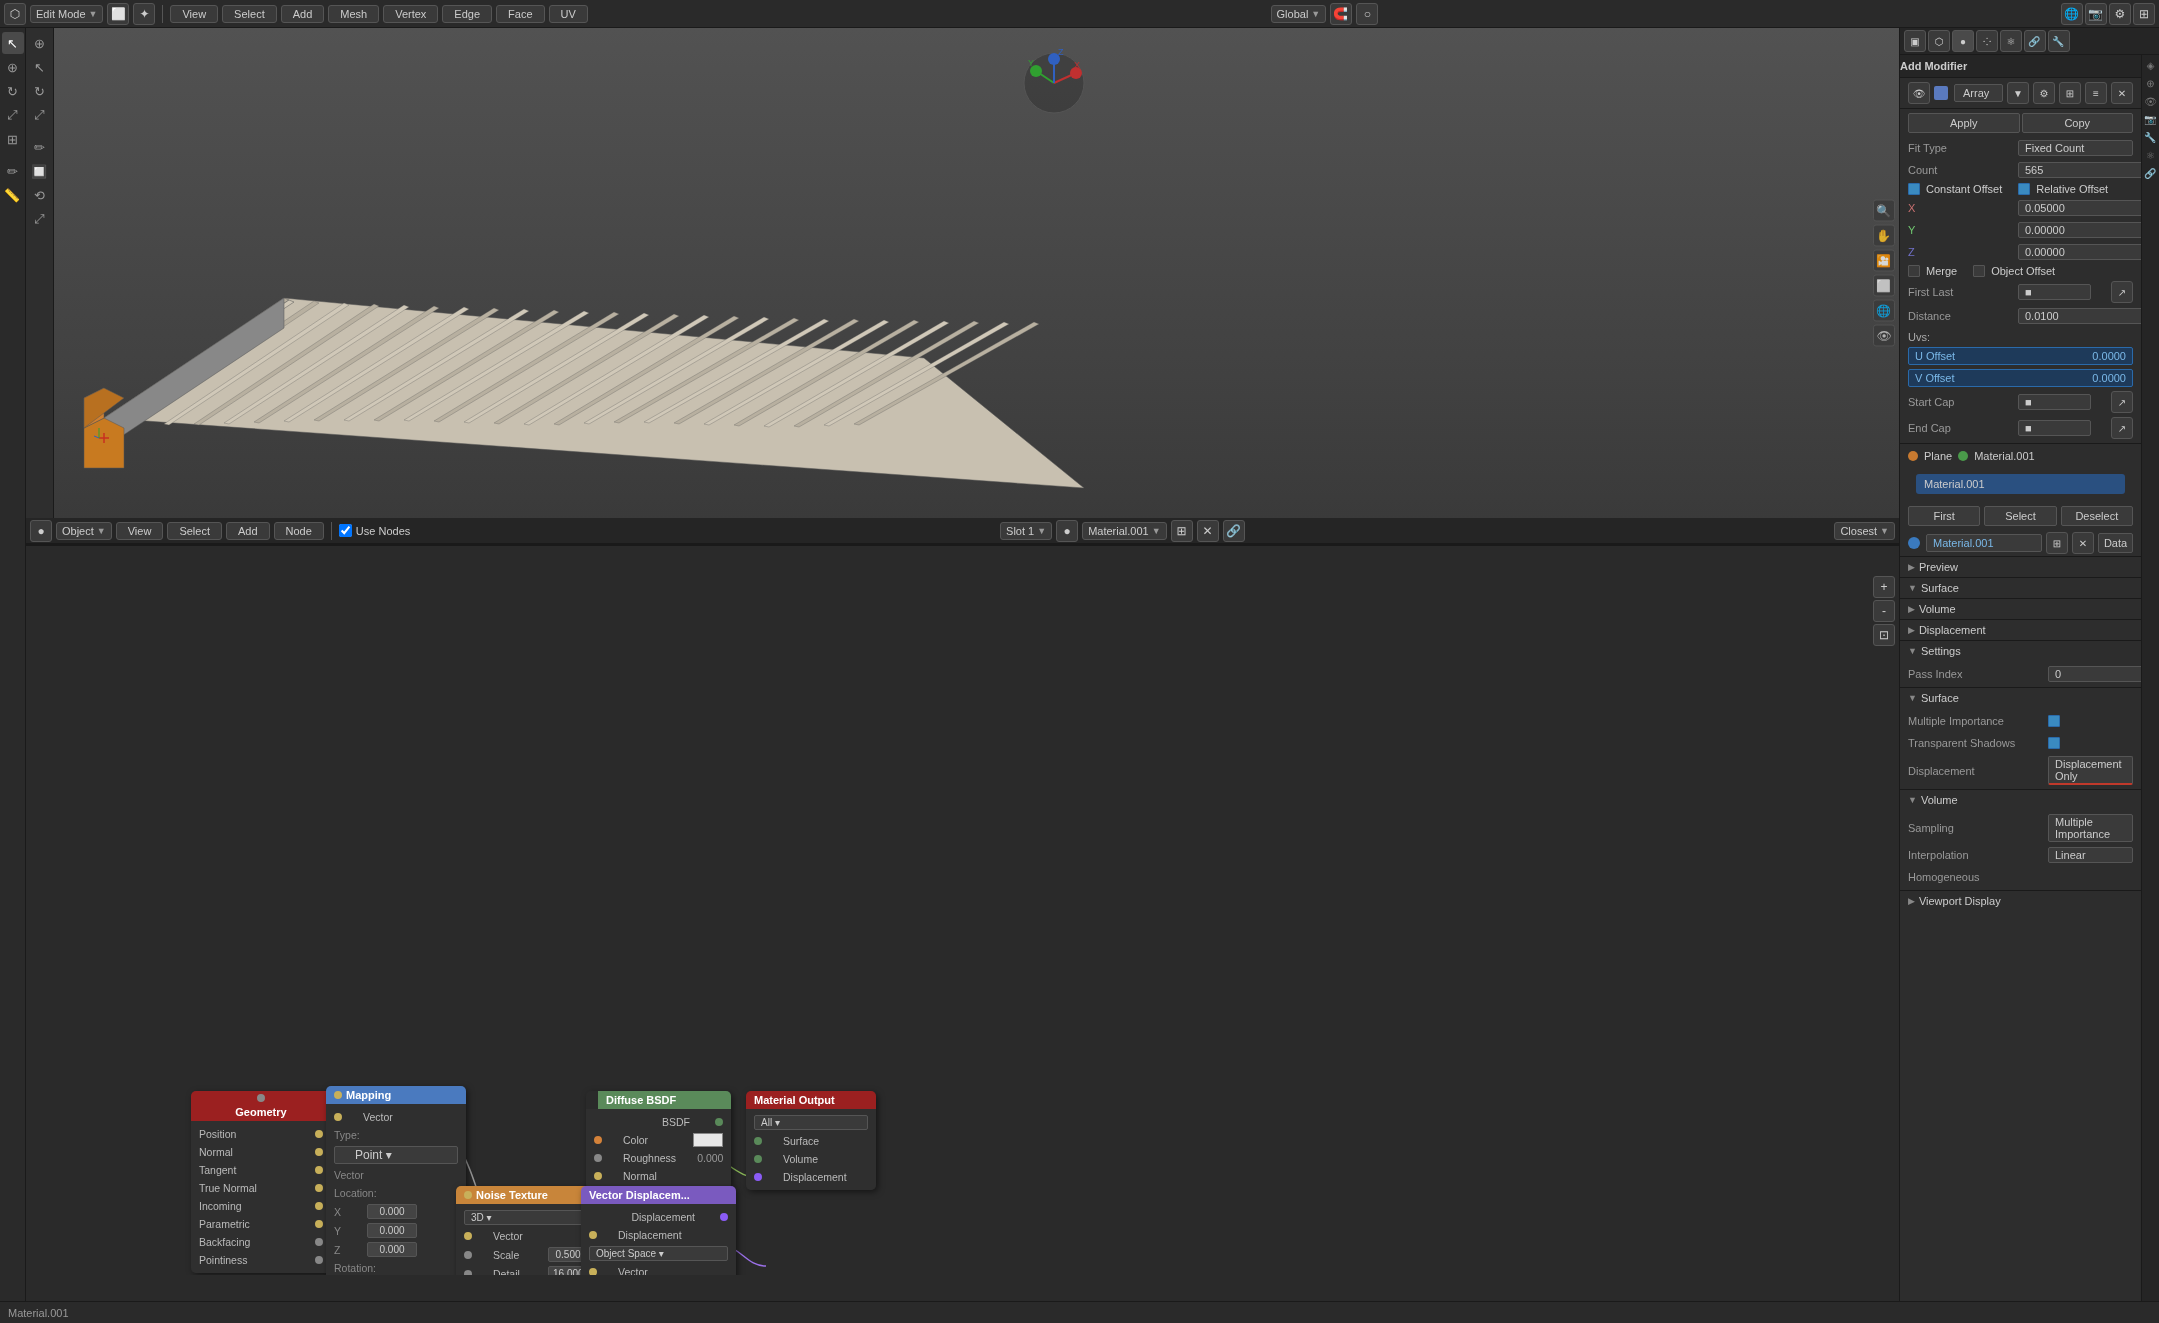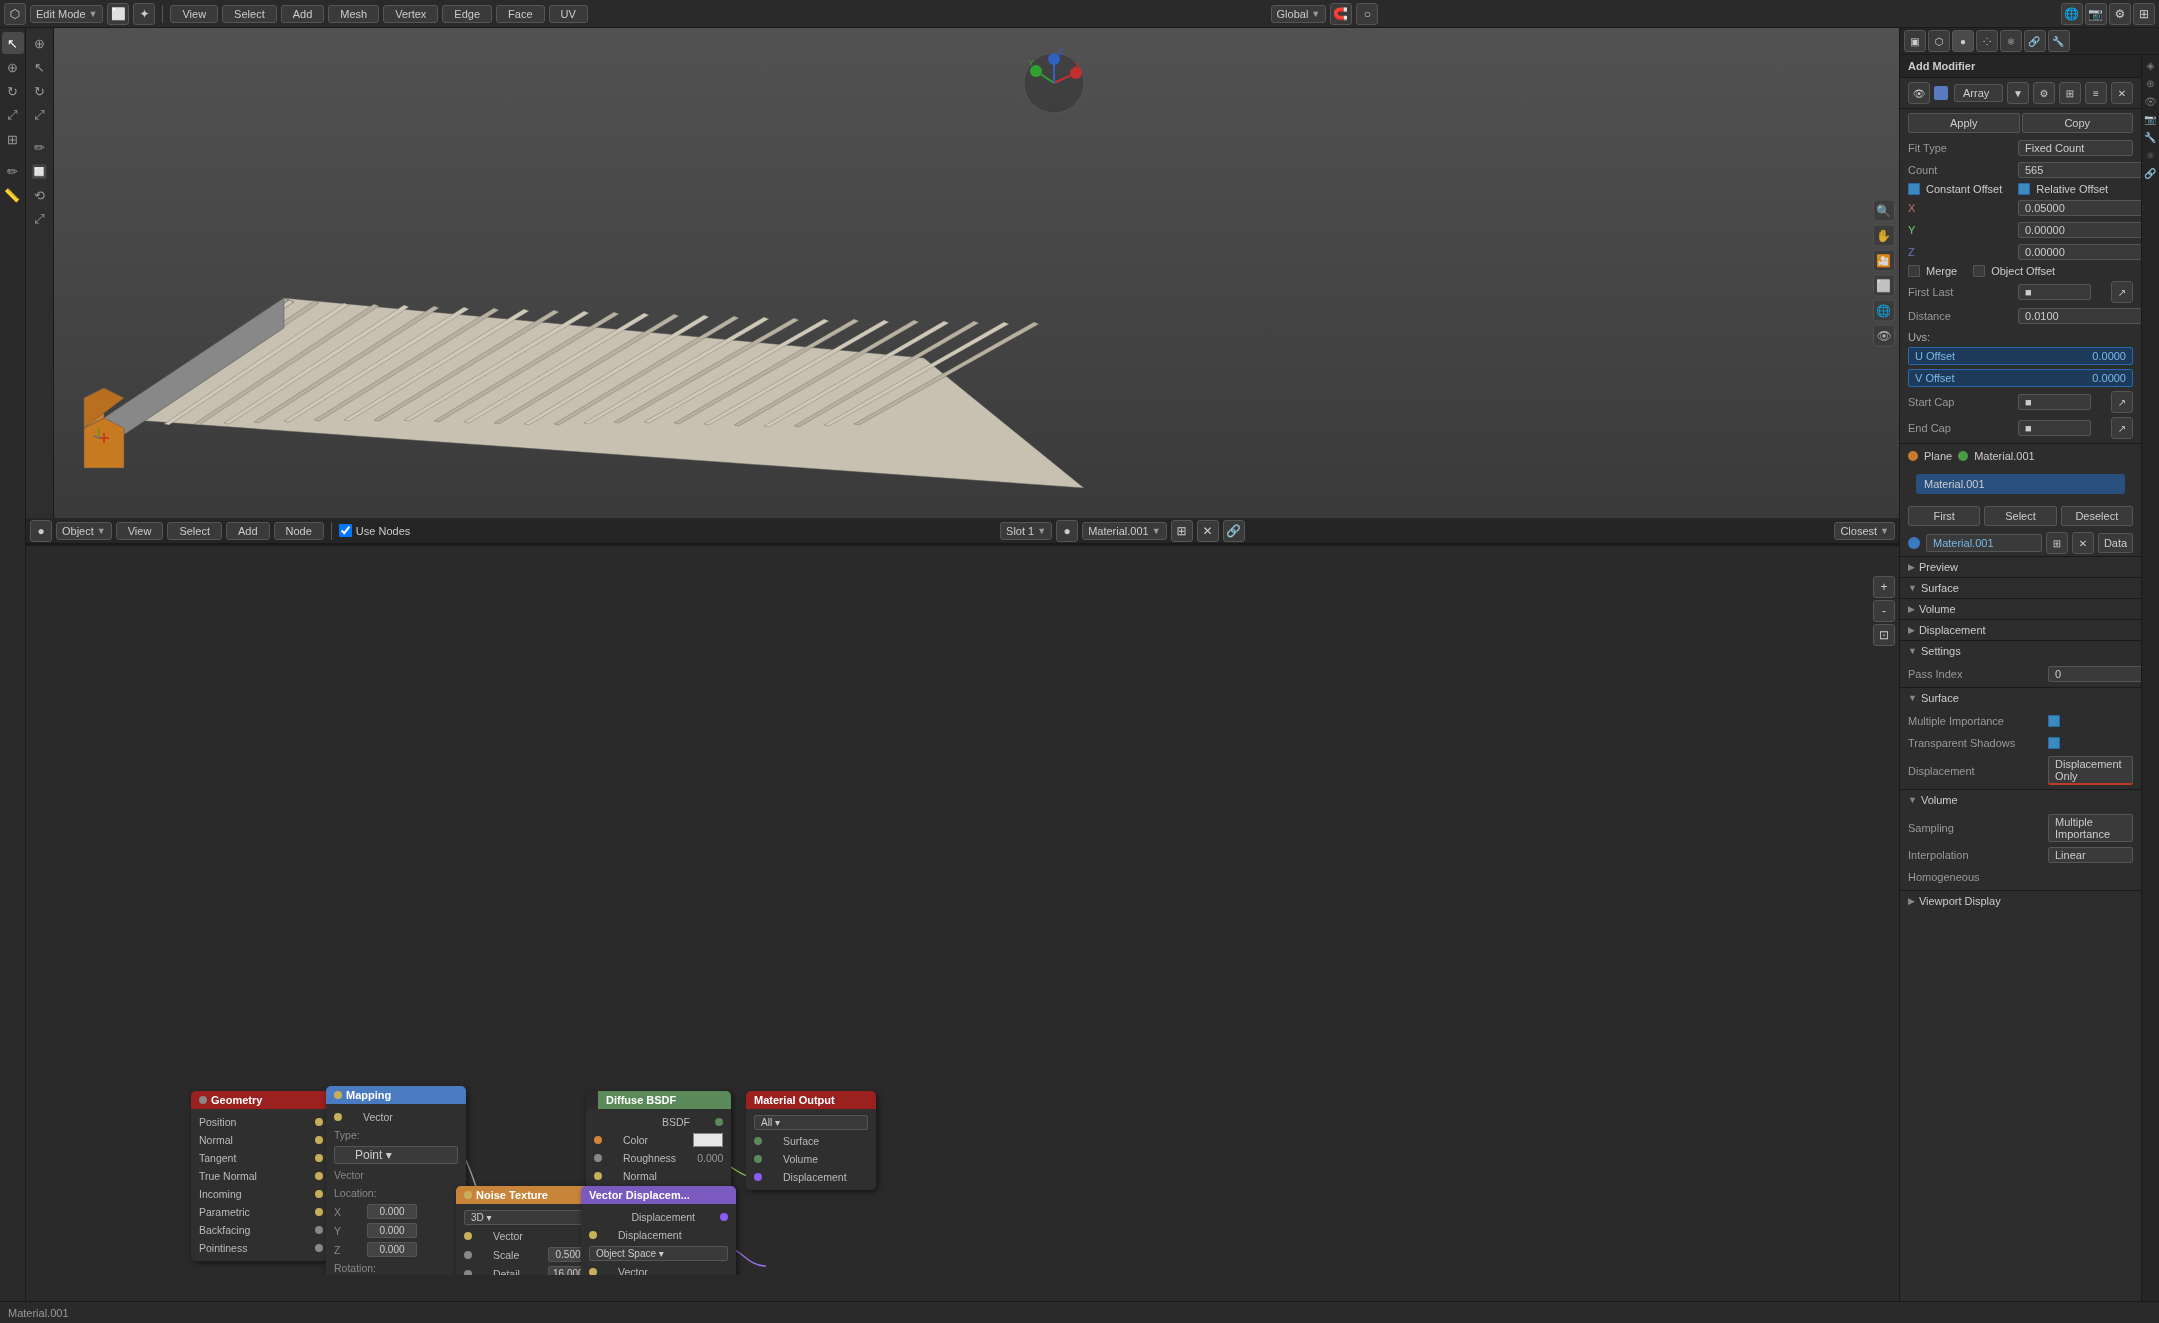--- a/index.html
+++ b/index.html
@@ -230,21 +230,21 @@
       background: #2d2d2d;
       border-left: 1px solid #1a1a1a;
       display: flex;
       flex-direction: column;
       overflow: hidden;
       flex-shrink: 0;
     }
 
     .panel-header {
       background: #252525;
-      padding: 5px 8px;
+      padding: 5px 0;
       font-size: 11px;
       font-weight: bold;
       color: #ccc;
       border-bottom: 1px solid #1a1a1a;
       display: flex;
       align-items: center;
       gap: 4px;
     }
 
     .prop-row {
@@ -695,21 +695,21 @@
           <path d="M415,590 C450,590 460,710 485,725" stroke="#999" stroke-width="1.5" fill="none"></path>
 
           <path d="M555,685 C580,685 585,700 595,700" stroke="#7ab8e8" stroke-width="1.5" fill="none"></path>
 
           <path d="M680,610 C700,610 705,630 740,635" stroke="#8ab858" stroke-width="1.5" fill="none"></path>
 
           <path d="M695,700 C715,700 720,720 740,720" stroke="#9b70e8" stroke-width="1.5" fill="none"></path>
         </svg>
 
         <div class="node" style="left:165px;top:545px;width:140px;">
-          <div class="node-header" style="background:#9b2020;">
+          <div class="node-header" style="background:#9b2020;flex-direction:column;">
             <div class="socket gray"></div>
             <span>Geometry</span>
           </div>
           <div class="node-body">
             <div class="node-row">
                 <span>Position</span>
                 <div class="socket yellow" style="margin-left:auto;"></div>
               </div>
             <div class="node-row">
                 <span>Normal</span>

